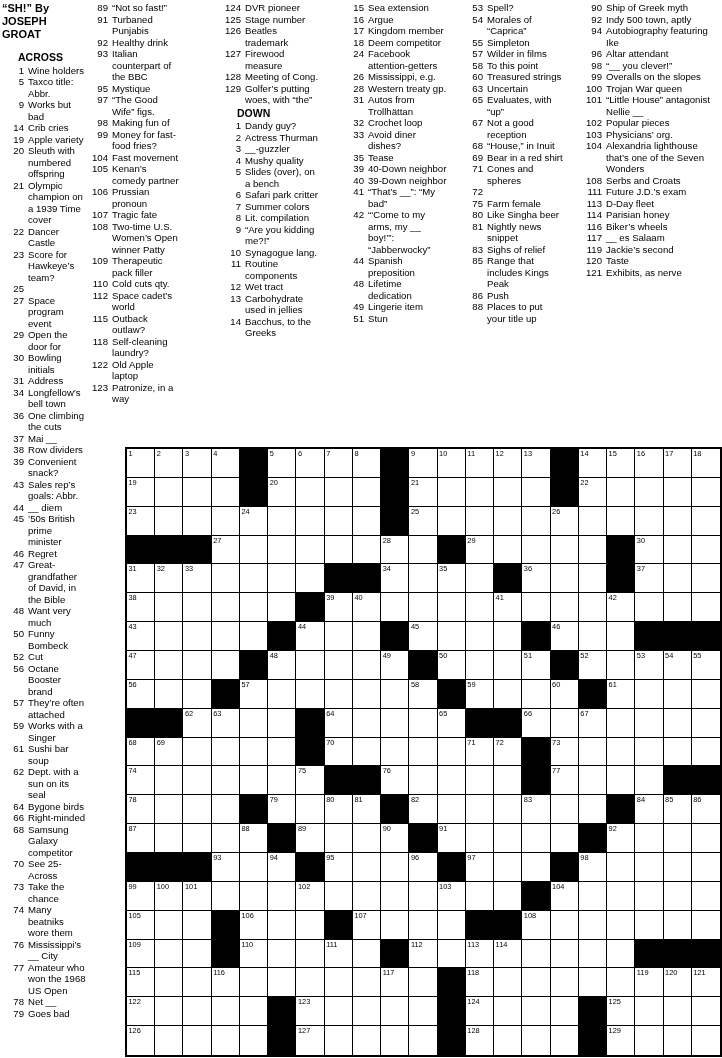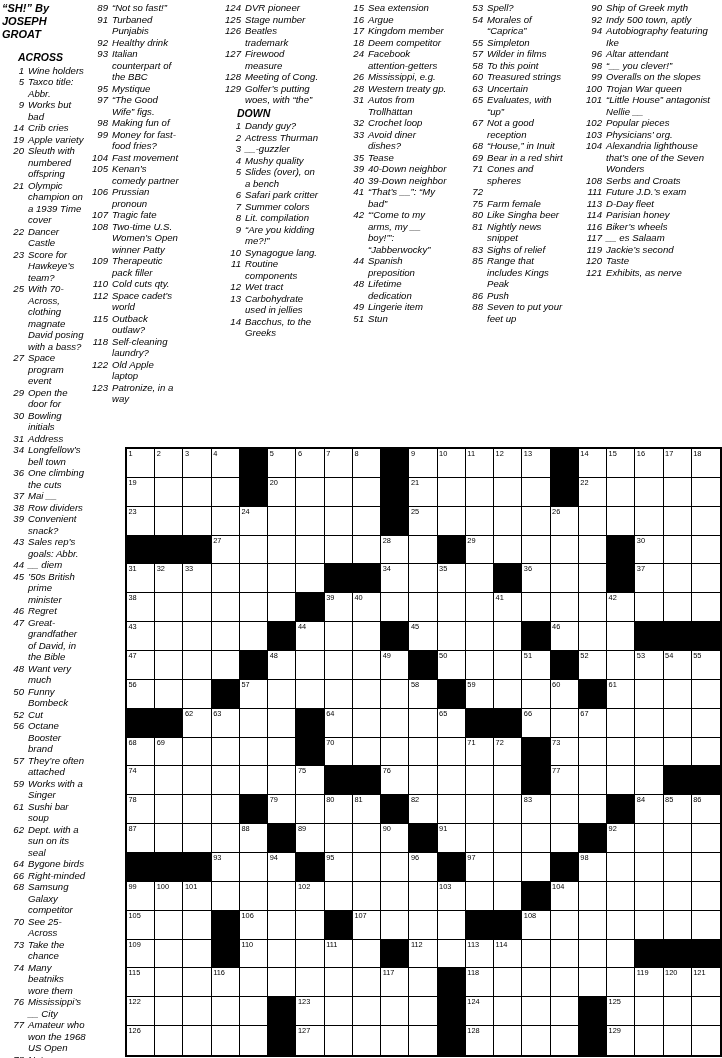--- a/index.html
+++ b/index.html
@@ -4,21 +4,21 @@
 <style>
   * { margin:0; padding:0; box-sizing:border-box; }
   html,body { background:#ffffff; }
   body {
     position:relative;
     width:722px; height:1058px;
     font-family:"Liberation Sans", sans-serif;
     color:#000;
     overflow:hidden;
   }
-  .clue-col { position:absolute; top:2px; font-size:9.6px; line-height:11.5px;font-style:italic; }
+  .clue-col { position:absolute; top:2px; font-size:9.6px; line-height:11.5px; }
   #col-1 { left:2px;   width:84px;  height:1054px; }
   #col-2 { left:88px;  width:93px;  }
   #col-3 { left:221px; width:100px; }
   #col-4 { left:344px; width:103px; }
   #col-5 { left:463px; width:100px; }
   #col-6 { left:582px; width:139px; }
 
   .puzzle-title {
     font-weight:bold; font-size:11px; line-height:12.8px;
     margin-bottom:12px; letter-spacing:0;
@@ -94,21 +94,20 @@
     <div class="clue">
       <span class="cl-num">22</span>
       <span class="cl-text">Dancer Castle</span>
     </div>
     <div class="clue">
       <span class="cl-num">23</span>
       <span class="cl-text">Score for Hawkeye’s team?</span>
     </div>
     <div class="clue">
       <span class="cl-num">25</span>
-      <span class="cl-text">With 70-Across, clothing magnate David posing with a bass?</span>
     </div>
     <div class="clue">
       <span class="cl-num">27</span>
       <span class="cl-text">Space program event</span>
     </div>
     <div class="clue">
       <span class="cl-num">29</span>
       <span class="cl-text">Open the door for</span>
     </div>
     <div class="clue">
@@ -546,21 +545,21 @@
     <div class="clue">
       <span class="cl-num">85</span>
       <span class="cl-text">Range that includes Kings Peak</span>
     </div>
     <div class="clue">
       <span class="cl-num">86</span>
       <span class="cl-text">Push</span>
     </div>
     <div class="clue">
       <span class="cl-num">88</span>
-      <span class="cl-text">Seven to put your feet up</span>
+      <span class="cl-text">Places to put your title up</span>
     </div>
   </div>
 <div class="clue-col" id="col-6">
     <div class="clue">
       <span class="cl-num">90</span>
       <span class="cl-text">Ship of Greek myth</span>
     </div>
     <div class="clue">
       <span class="cl-num">92</span>
       <span class="cl-text">Indy 500 town, aptly</span>

